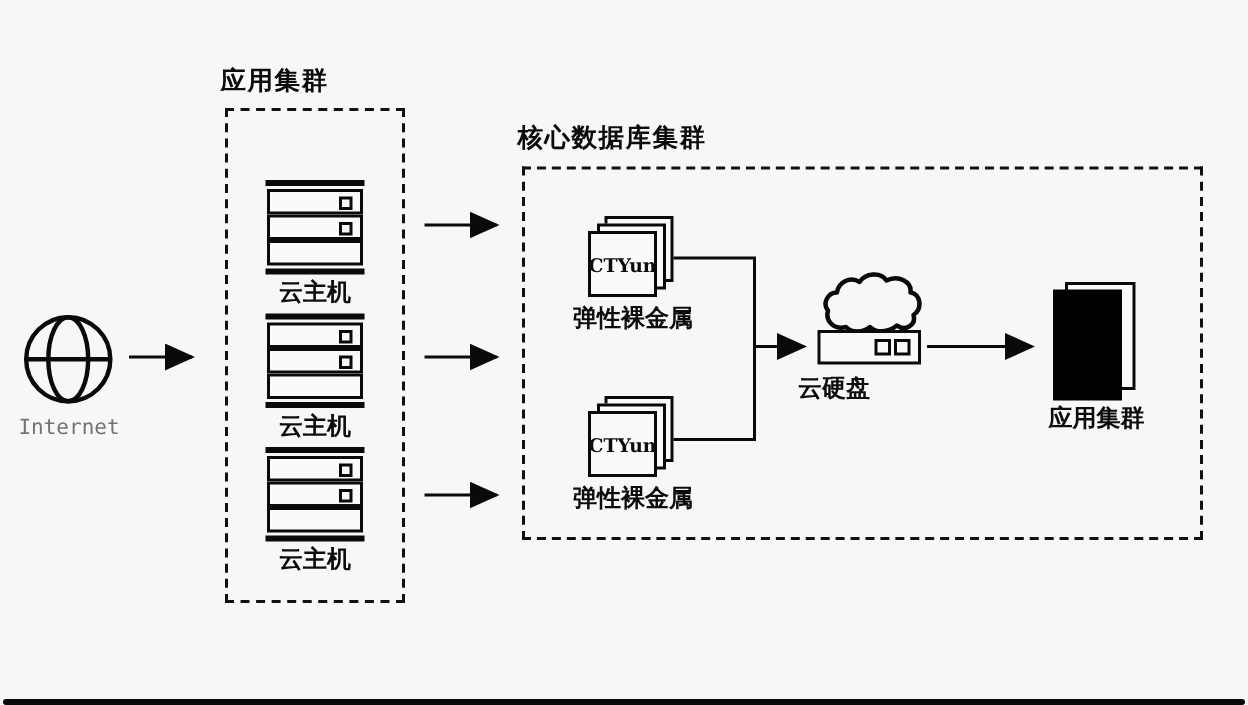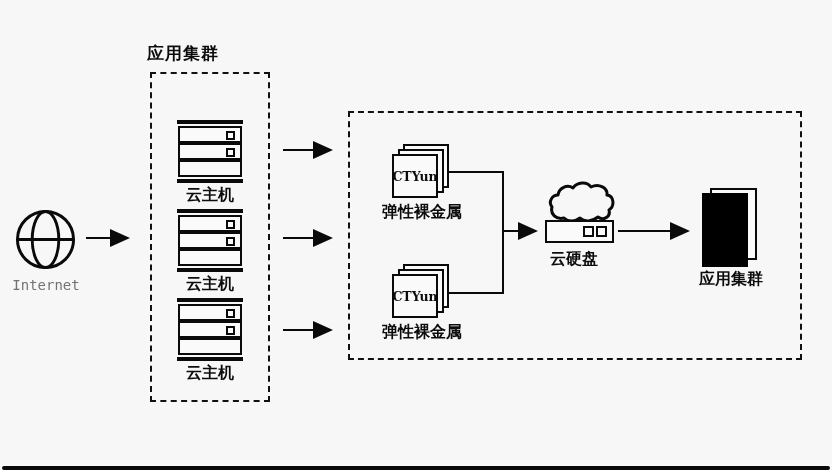--- a/index.html
+++ b/index.html
@@ -148,20 +148,21 @@
         <div class="sq"></div>
       </div>
     <div class="row r2">
         <div class="sq"></div>
       </div>
     <div class="row r3"></div>
     <div class="bar bottom"></div>
   </div>
   <div class="abs node-label" style="left:175px;top:363px;width:70px;">云主机</div>
 
+  <div class="abs cluster-title" style="left:345px;top:80px;">核心数据库集群</div>
   <div class="abs dashed-box" style="left:348px;top:111px;width:450px;height:245px;"></div>
 
   <div class="abs stacked" style="left:392px;top:144px;">
     <div class="layer l3"></div>
     <div class="layer l2"></div>
     <div class="layer l1">
       <span class="brand">CTYun</span>
     </div>
   </div>
   <div class="abs node-label" style="left:382px;top:202px;width:72px;">弹性裸金属</div>
@@ -175,21 +176,21 @@
   </div>
   <div class="abs node-label" style="left:382px;top:322px;width:72px;">弹性裸金属</div>
 
   <svg class="abs" style="left:547px;top:180px;" width="70" height="42" viewBox="0 0 70 42">
     <path d="M17,38 C9,40 3,34 5,27 C1,22 5,15 11,15 C12,8 20,4 26,8 C30,2 40,1 44,7 C52,3 61,8 60,15 C67,16 68,26 62,30 C64,37 56,41 51,37 C45,42 37,42 33,38 C28,42 21,42 17,38 Z" fill="#f7f7f7" stroke="#0a0a0a" stroke-width="3" stroke-linejoin="round"></path>
   </svg>
   <div class="abs disk-rect" style="left:545px;top:220px;">
     <div class="dsq a"></div>
     <div class="dsq b"></div>
   </div>
-  <div class="abs node-label" style="left:539px;top:249px;width:70px;">云硬盘</div>
+  <div class="abs node-label" style="left:521px;top:249px;width:70px;">云硬盘</div>
 
   <div class="abs backup-back" style="left:710px;top:188px;"></div>
   <div class="abs backup-front" style="left:702px;top:193px;"></div>
   <div class="abs node-label" style="left:694px;top:269px;width:74px;">应用集群</div>
 
   <div class="abs bottom-bar"></div>
 
 </div>
 
 </body></html>

